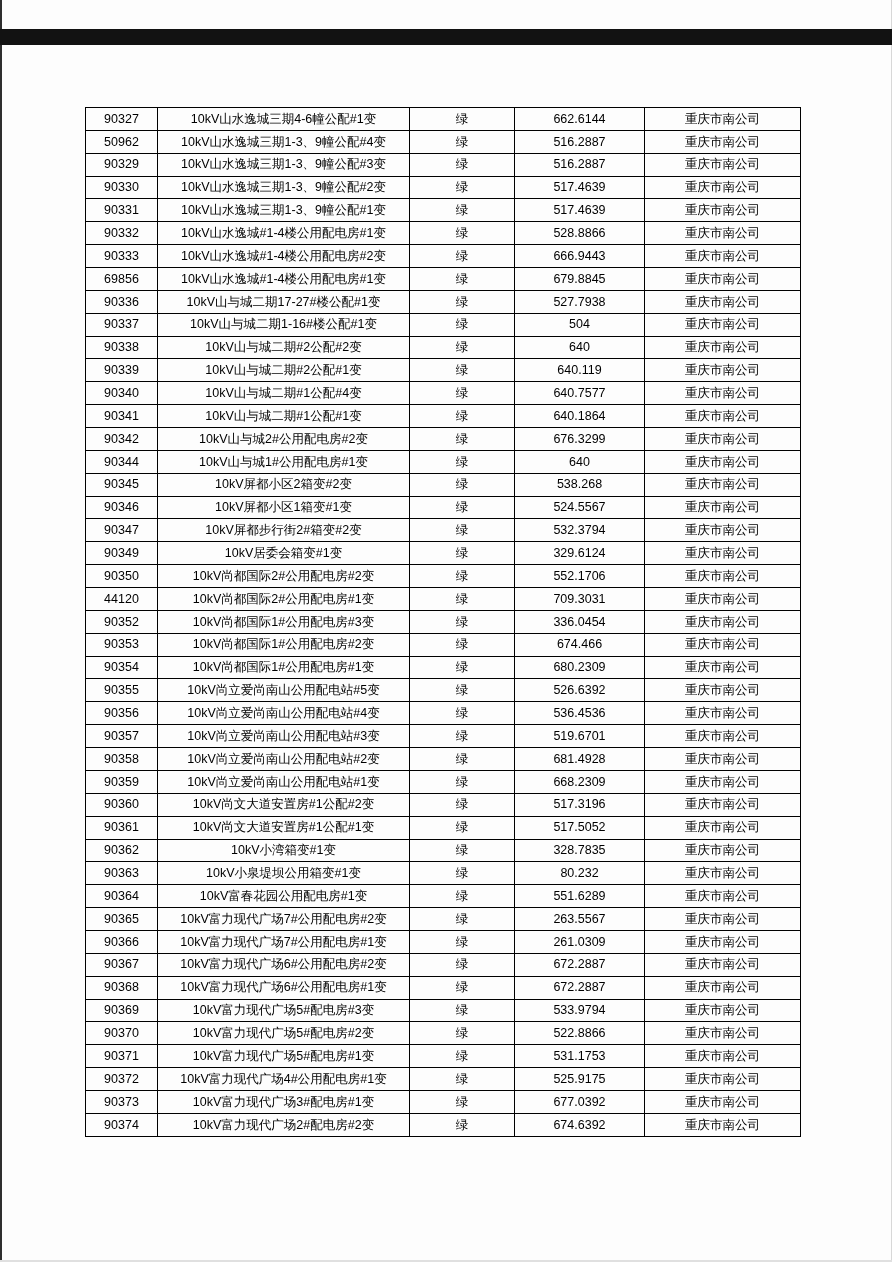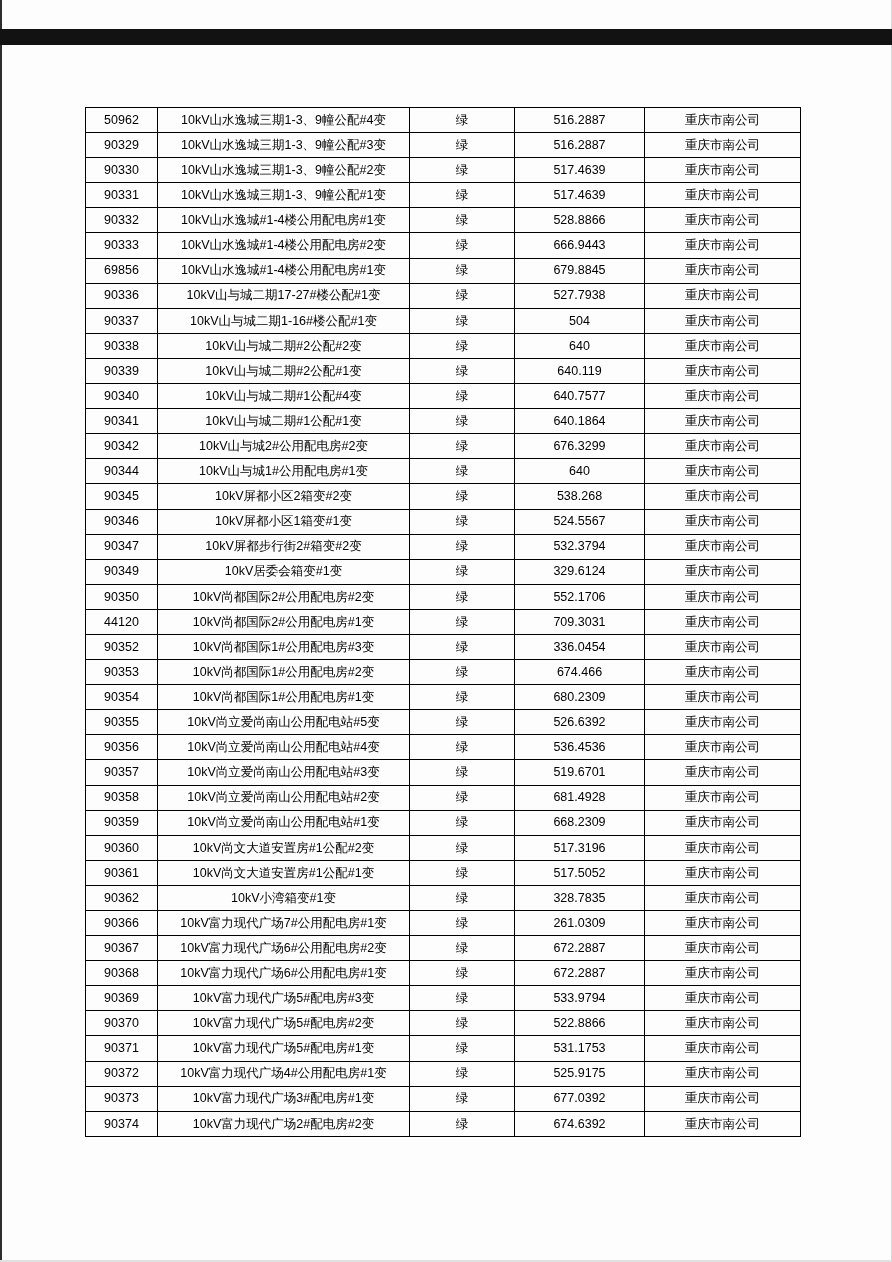--- a/index.html
+++ b/index.html
@@ -69,20 +69,27 @@
 
   <table class="data-table">
     <colgroup>
       <col class="col-id">
       <col class="col-name">
       <col class="col-status">
       <col class="col-value">
       <col class="col-company">
     </colgroup>
     <tbody id="table-body">
+  <tr>
+    <td>90327</td>
+    <td>10kV山水逸城三期4-6幢公配#1变</td>
+    <td>绿</td>
+    <td>662.6144</td>
+    <td>重庆市南公司</td>
+  </tr>
 
   <tr>
     <td>50962</td>
     <td>10kV山水逸城三期1-3、9幢公配#4变</td>
     <td>绿</td>
     <td>516.2887</td>
     <td>重庆市南公司</td>
   </tr>
 
   <tr>
@@ -329,22 +336,43 @@
   </tr>
 
   <tr>
     <td>90362</td>
     <td>10kV小湾箱变#1变</td>
     <td>绿</td>
     <td>328.7835</td>
     <td>重庆市南公司</td>
   </tr>
 
-
-
+  <tr>
+    <td>90363</td>
+    <td>10kV小泉堤坝公用箱变#1变</td>
+    <td>绿</td>
+    <td>80.232</td>
+    <td>重庆市南公司</td>
+  </tr>
+
+  <tr>
+    <td>90364</td>
+    <td>10kV富春花园公用配电房#1变</td>
+    <td>绿</td>
+    <td>551.6289</td>
+    <td>重庆市南公司</td>
+  </tr>
+
+  <tr>
+    <td>90365</td>
+    <td>10kV富力现代广场7#公用配电房#2变</td>
+    <td>绿</td>
+    <td>263.5567</td>
+    <td>重庆市南公司</td>
+  </tr>
 
   <tr>
     <td>90366</td>
     <td>10kV富力现代广场7#公用配电房#1变</td>
     <td>绿</td>
     <td>261.0309</td>
     <td>重庆市南公司</td>
   </tr>
 
   <tr>

